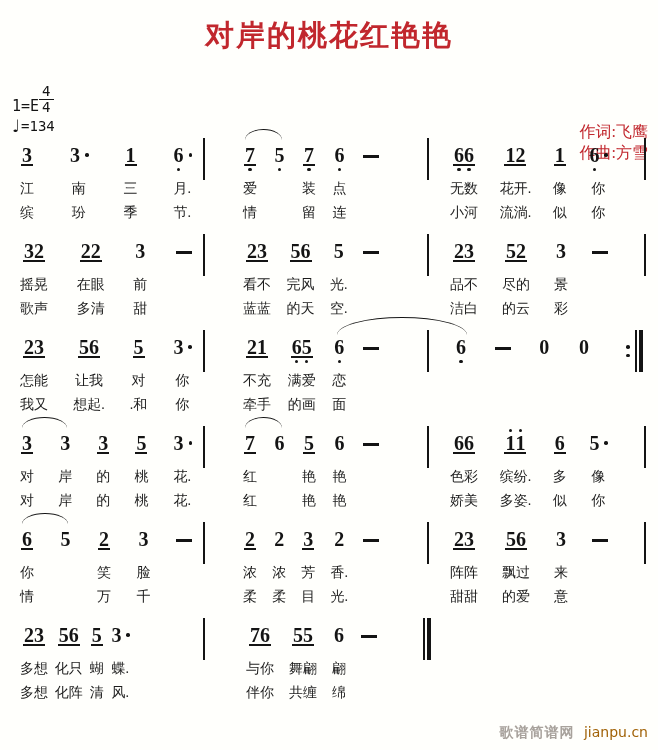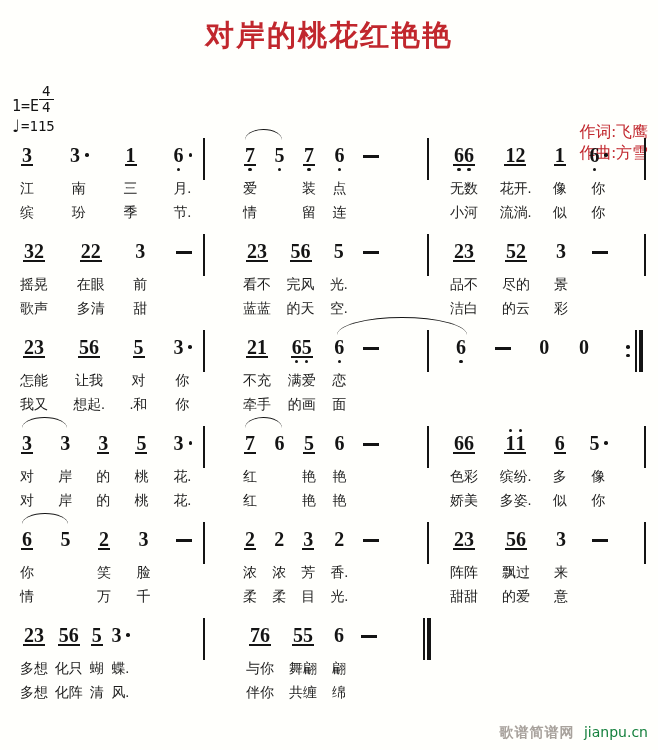--- a/index.html
+++ b/index.html
@@ -55,21 +55,21 @@
   <div class="keyblock">
     <div class="keyrow">
       <span>1=E</span>
       <span class="frac">
         <span class="fn">4</span>
         <span class="fd">4</span>
       </span>
     </div>
     <div class="temporow">
       <span class="qnote">♩</span>
-      <span>=115</span>
+      <span>=134</span>
     </div>
   </div>
 
   <div class="credits" style="color: rgb(193, 39, 45); margin-top: 37px;">
     <div>作词:飞鹰</div>
     <div>作曲:方雪</div>
   </div>
 
   <div id="score">
       <div class="system" style="top: 140px;">
@@ -1173,15 +1173,15 @@
         <div class="bl" style="left: 203px;"></div>
         <div class="endsign" style="left: 420px;">
           <div class="thin"></div>
           <div class="thick"></div>
         </div>
       </div>
     </div>
 
   <div class="watermark">
     <span class="wm-site" style="color: rgb(168, 162, 156); font-weight: bold;">歌谱简谱网</span>
-    <span class="wm-url" style="color: #15803d;">jianpu.cn</span>
+    <span class="wm-url" style="color: #a16207;">jianpu.cn</span>
   </div>
 </div>
 
 </body></html>

